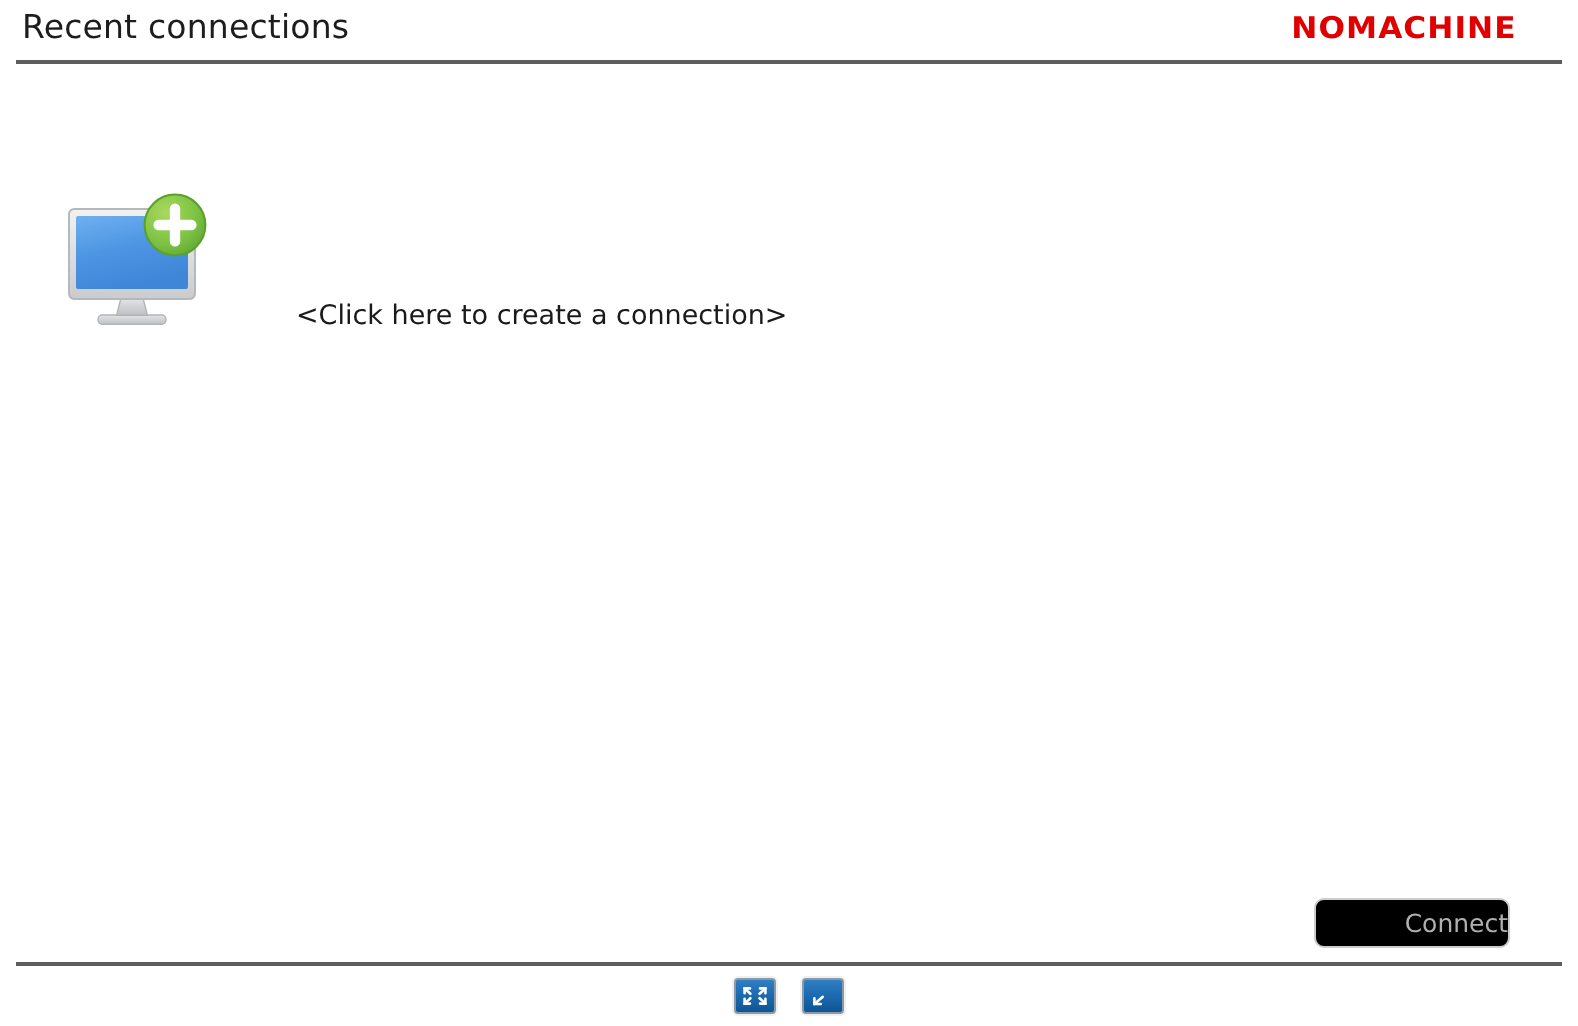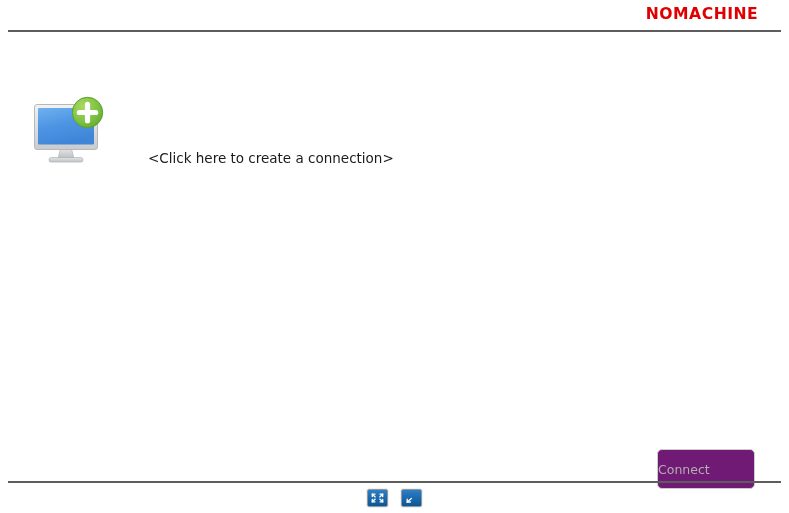--- a/index.html
+++ b/index.html
@@ -148,29 +148,29 @@
     color: #1a1a1a;
     white-space: nowrap;
   }
 
   
   .connect-btn {
     position: absolute;
     left: 657px;
     top: 449px;
     width: 98px;
-    height: 40px;
+    height: 25px;
     border: 1px solid #cccccc;
     border-radius: 5px;
-    background: #701a75;
+    background: #000000;
     color: #b0b0b0;
     font-size: 12.5px;
     display: flex;
     align-items: center;
-    justify-content: flex-start;
+    justify-content: flex-end;
     box-sizing: border-box;
   }
 
   
   .bottom-rule {
     position: absolute;
     left: 8px;
     top: 481px;
     width: 773px;
     height: 2px;
@@ -195,20 +195,21 @@
     background: linear-gradient(to bottom, #2f7fc4 0%, #1d6bb0 45%, #0e5694 100%);
     box-shadow: 0 0 0 1px #f0f0f0;
     position: relative;
     box-sizing: border-box;
   }
 </style>
 </head>
 <body>
 
 <div class="titlebar">
+  <div class="title-text">Recent connections</div>
   <div class="brand-logo">NOMACHINE</div>
 </div>
 <div class="title-rule"></div>
 
 <div class="toolbar">
 
   <div class="btn-group group-left">
 
     <div class="tbtn">
       <span class="ico">

